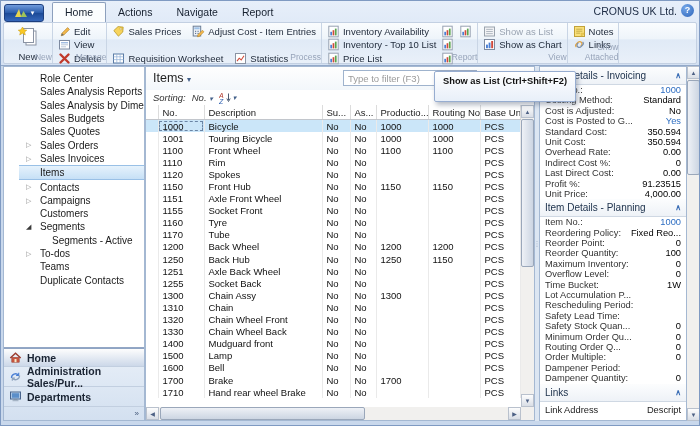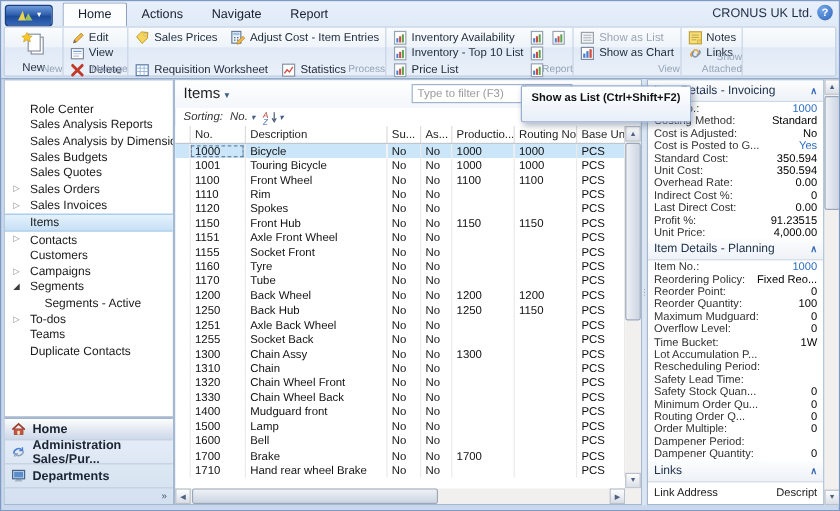--- a/index.html
+++ b/index.html
@@ -20,21 +20,21 @@
   .rcol{display:flex;flex-direction:column;gap:1px;}
   .rrows{display:flex;flex-direction:column;gap:15px;}
   .rrow{display:flex;gap:11px;align-items:center;}
   .rbtn{display:flex;align-items:center;gap:3px;font-size:9.5px;color:#1d2838;white-space:nowrap;height:12.6px;cursor:default;}
   .rbtn.big{flex-direction:column;justify-content:flex-start;height:auto;width:38px;gap:3px;padding-top:1px;text-align:center;}
   .rbtn.disabled{color:#9aa4b2;text-align:right;}
   .icon{display:inline-flex;align-items:center;justify-content:center;width:13px;height:13px;flex:0 0 auto;}
   .icon.big{width:22px;height:22px;}
   
   .nav-pane{position:absolute;left:2px;top:65px;width:142px;bottom:4px;background:#fff;border:1px solid #a4b8d2;box-sizing:border-box;display:flex;flex-direction:column;}
-  .nav-tree{flex:1;padding-top:18px;overflow:hidden;}
+  .nav-tree{flex:1;padding-top:5px;overflow:hidden;margin-left:15px;}
   .nav-item{position:relative;height:13.3px;display:flex;align-items:center;font-size:10px;color:#1a1a1a;padding-left:21px;cursor:default;}
   .nav-item .expander{position:absolute;left:7px;top:0;font-size:7px;color:#8a8a8a;line-height:13px;}
   .nav-item .expander.open{color:#3a3a3a;}
   .nav-item.indent{padding-left:33px;}
   .nav-item.selected{background:linear-gradient(#e6f2fc,#c6e0f6);border-top:1px solid #99c0e6;border-bottom:1px solid #99c0e6;}
   .nav-item .nlabel{overflow:hidden;white-space:nowrap;}
   .nav-bottom{border-top:1px solid #93a7c5;background:linear-gradient(#e9f0f8,#d3e0f0);}
   .nav-big-btn{height:17px;display:flex;align-items:center;gap:5px;padding-left:5px;font-size:10.5px;font-weight:bold;color:#1a2433;border-bottom:1px solid #c2cfe0;cursor:default;}
   .nav-big-btn.selected{background:linear-gradient(#fdfdfd,#ccd8e9);border-top:1px solid #8fa4c4;}
   .nav-big-btn.tall{height:19px;}
@@ -379,25 +379,25 @@
           <span class="nlabel">Sales Invoices</span>
         </div>
         <div class="nav-item selected">
           <span class="nlabel">Items</span>
         </div>
         <div class="nav-item">
           <span class="expander">▷</span>
           <span class="nlabel">Contacts</span>
         </div>
         <div class="nav-item">
-          <span class="nlabel">Customers</span>
-        </div>
-        <div class="nav-item">
           <span class="expander">▷</span>
           <span class="nlabel">Campaigns</span>
+        </div>
+        <div class="nav-item">
+          <span class="nlabel">Customers</span>
         </div>
         <div class="nav-item">
           <span class="expander open">◢</span>
           <span class="nlabel">Segments</span>
         </div>
         <div class="nav-item indent">
           <span class="nlabel">Segments - Active</span>
         </div>
         <div class="nav-item">
           <span class="expander">▷</span>
@@ -808,21 +808,21 @@
         </div>
         <div class="fb-row">
           <span class="lab">Reorder Point:</span>
           <span class="val">0</span>
         </div>
         <div class="fb-row">
           <span class="lab">Reorder Quantity:</span>
           <span class="val">100</span>
         </div>
         <div class="fb-row">
-          <span class="lab">Maximum Mudguard:</span>
+          <span class="lab">Maximum Inventory:</span>
           <span class="val">0</span>
         </div>
         <div class="fb-row">
           <span class="lab">Overflow Level:</span>
           <span class="val">0</span>
         </div>
         <div class="fb-row">
           <span class="lab">Time Bucket:</span>
           <span class="val">1W</span>
         </div>

